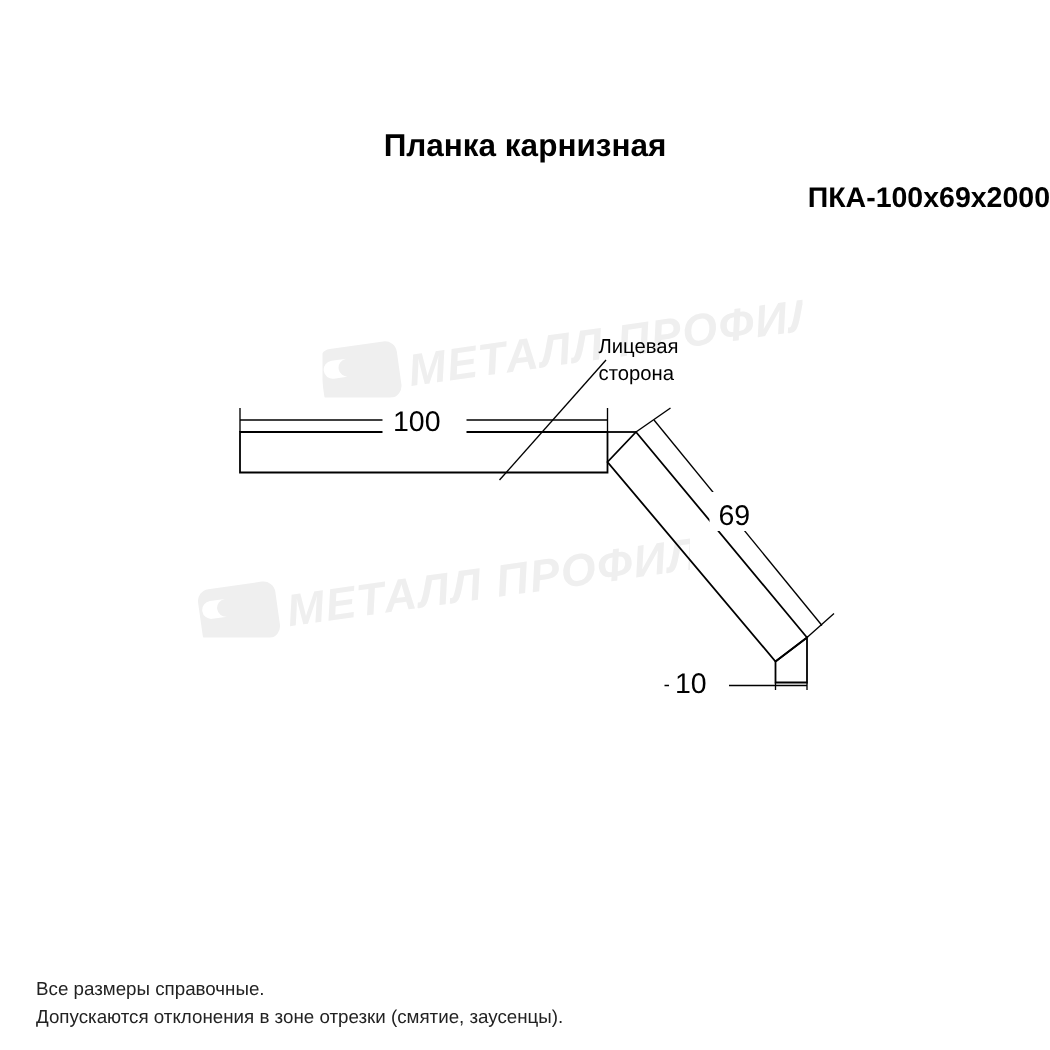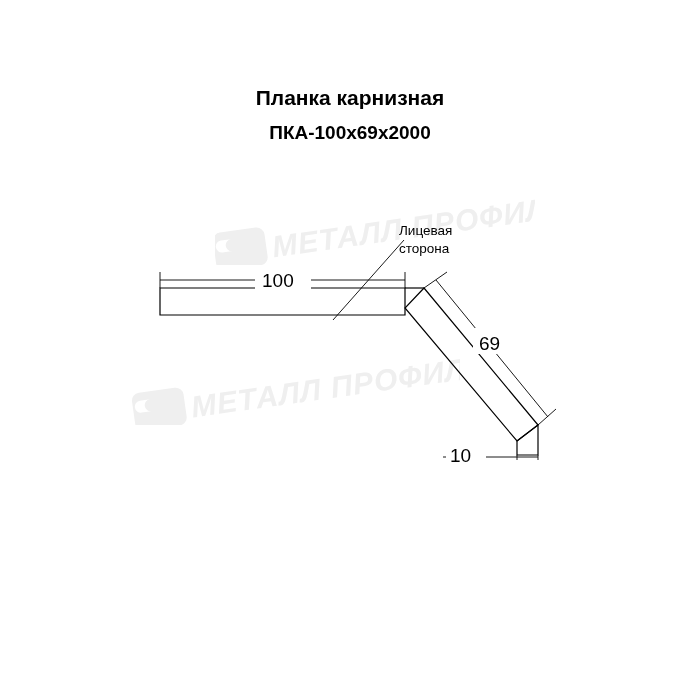--- a/index.html
+++ b/index.html
@@ -39,21 +39,21 @@
     text-align: center;
     font-size: 21px;
     font-weight: bold;
     color: #000000;
   }
   .code {
     position: absolute;
     top: 122px;
     left: 0;
     width: 700px;
-    text-align: center;
+    text-align: right;
     font-size: 19px;
     font-weight: bold;
     color: #000000;
   }
   .drawing {
     position: absolute;
     top: 160px;
     left: 0;
     width: 700px;
     height: 430px;
@@ -162,14 +162,18 @@
         <path d="M517 295 L517 300"></path>
         <path d="M538 295 L538 300"></path>
         <path d="M443 297 L538 297"></path>
       </g>
       <rect x="446" y="281" width="40" height="26" fill="#ffffff"></rect>
       <text x="450" y="302" class="dimtext">10</text>
 
     </svg>
   </div>
 
+  <div class="footnotes">
+    <div>Все размеры справочные.</div>
+    <div>Допускаются отклонения в зоне отрезки (смятие, заусенцы).</div>
+  </div>
 
 </div>
 
 </body></html>

